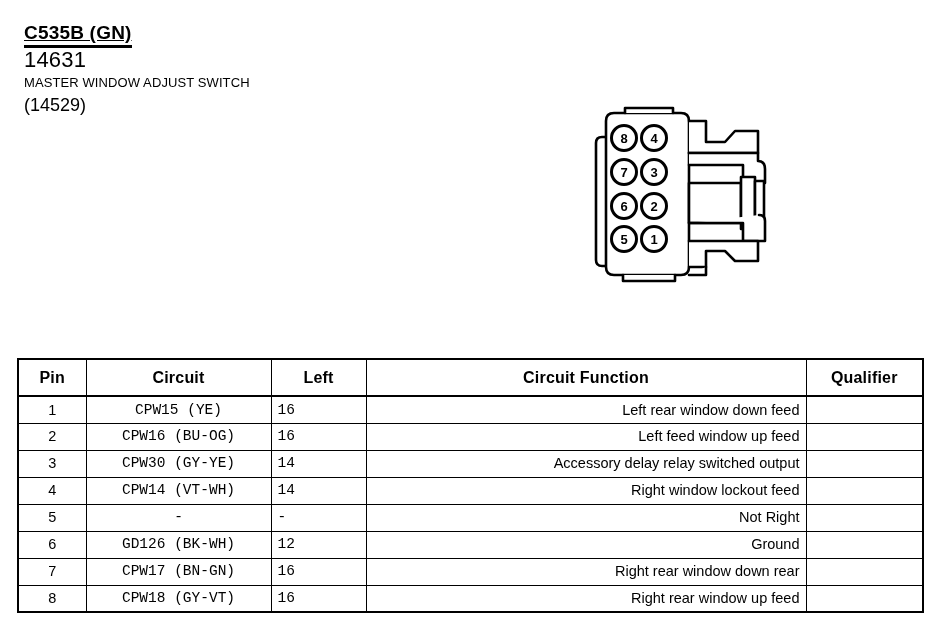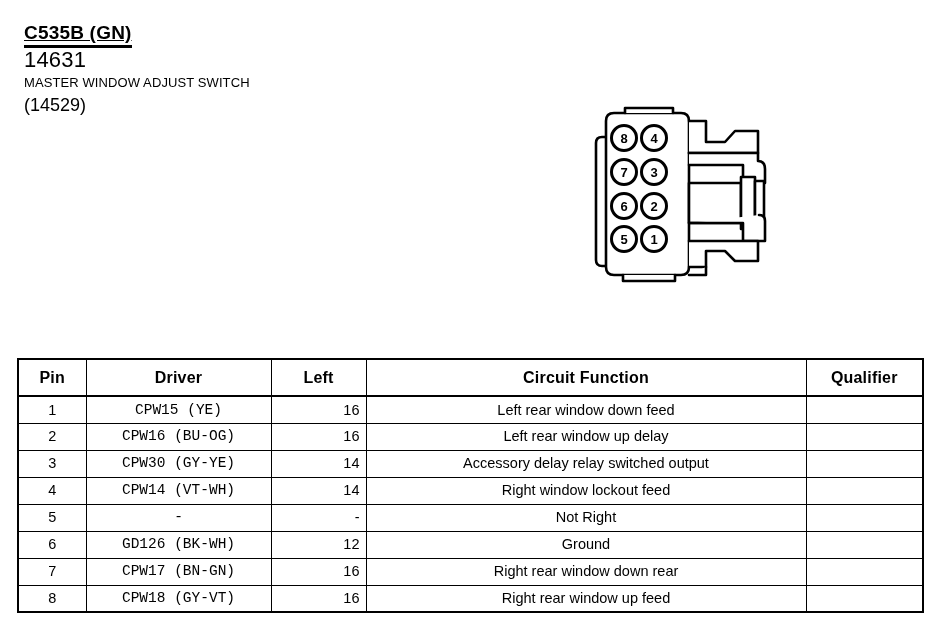--- a/index.html
+++ b/index.html
@@ -106,22 +106,22 @@
   }
   
   col.c-pin       { width: 68px; }
   col.c-circuit   { width: 185px; }
   col.c-gauge     { width: 95px; }
   col.c-function  { width: 440px; }
   col.c-qualifier { width: 117px; }
 
   td.cell-pin      { text-align: center; }
   td.cell-circuit  { text-align: center; font-family: Liberation Mono, monospace; }
-  td.cell-gauge    { text-align: right; }
-  td.cell-function { text-align: center; padding-left: 7px; }
+  td.cell-gauge    { text-align: left; font-family: Liberation Mono, monospace; }
+  td.cell-function { text-align: right; padding-left: 7px; }
   td.cell-qualifier{ text-align: center; }
 </style>
 </head>
 <body>
 
 <div id="header-block">
   <div id="connector-title">C535B (GN)</div>
   <div id="part-number">14631</div>
   <div id="part-description">MASTER WINDOW ADJUST SWITCH</div>
   <div id="part-reference">(14529)</div>
@@ -193,39 +193,39 @@
     <colgroup>
       <col class="c-pin">
         <col class="c-circuit">
         <col class="c-gauge">
       <col class="c-function">
         <col class="c-qualifier">
     </colgroup>
     <thead>
       <tr>
         <th>Pin</th>
-        <th>Driver</th>
+        <th>Circuit</th>
         <th>Left</th>
         <th>Circuit Function</th>
         <th>Qualifier</th>
       </tr>
     </thead>
     <tbody>
       <tr>
         <td class="cell-pin">1</td>
         <td class="cell-circuit">CPW15 (YE)</td>
         <td class="cell-gauge">16</td>
         <td class="cell-function">Left rear window down feed</td>
         <td class="cell-qualifier"></td>
       </tr>
       <tr>
         <td class="cell-pin">2</td>
         <td class="cell-circuit">CPW16 (BU-OG)</td>
         <td class="cell-gauge">16</td>
-        <td class="cell-function">Left rear window up delay</td>
+        <td class="cell-function">Left feed window up feed</td>
         <td class="cell-qualifier"></td>
       </tr>
       <tr>
         <td class="cell-pin">3</td>
         <td class="cell-circuit">CPW30 (GY-YE)</td>
         <td class="cell-gauge">14</td>
         <td class="cell-function">Accessory delay relay switched output</td>
         <td class="cell-qualifier"></td>
       </tr>
       <tr>

